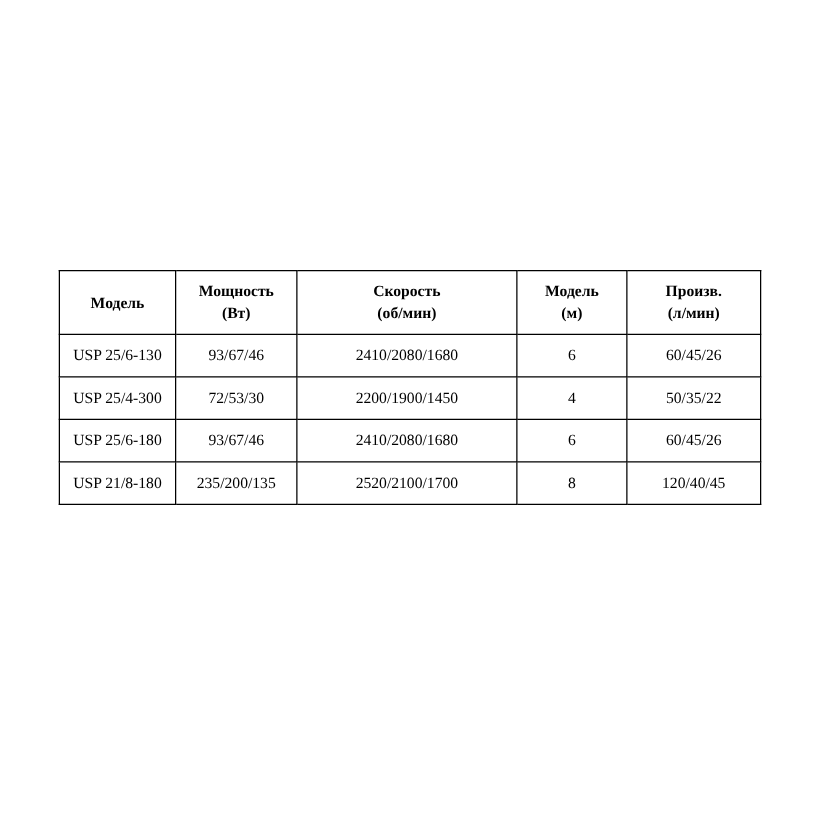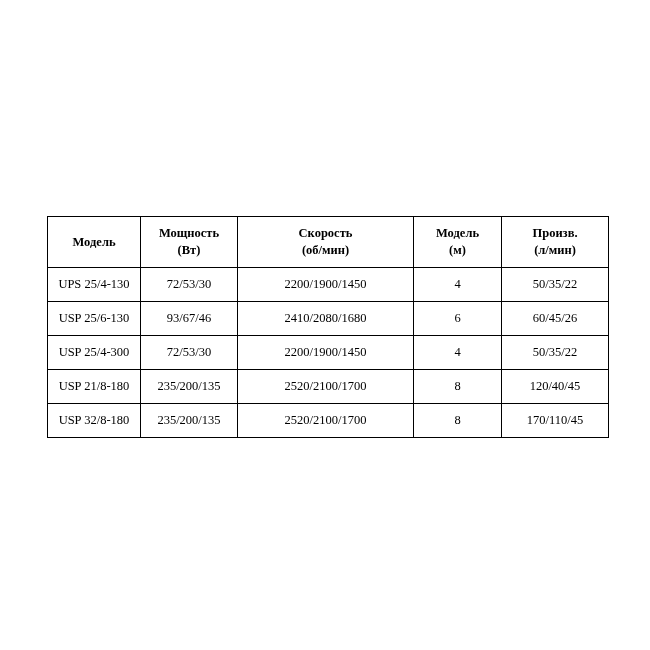--- a/index.html
+++ b/index.html
@@ -77,49 +77,42 @@
           <span class="hdr-line2">(м)</span>
         </th>
         <th class="col-flow">
           <span class="hdr-line1">Произв.</span>
           <span class="hdr-line2">(л/мин)</span>
         </th>
       </tr>
     </thead>
     <tbody>
       <tr>
-        <td>UPS 25/4-130</td>
-        <td>72/53/30</td>
-        <td>2200/1900/1450</td>
-        <td>4</td>
-        <td>50/35/22</td>
-      </tr>
-      <tr>
         <td>USP 25/6-130</td>
         <td>93/67/46</td>
         <td>2410/2080/1680</td>
         <td>6</td>
         <td>60/45/26</td>
       </tr>
       <tr>
         <td>USP 25/4-300</td>
         <td>72/53/30</td>
         <td>2200/1900/1450</td>
         <td>4</td>
         <td>50/35/22</td>
       </tr>
       <tr>
+        <td>USP 25/6-180</td>
+        <td>93/67/46</td>
+        <td>2410/2080/1680</td>
+        <td>6</td>
+        <td>60/45/26</td>
+      </tr>
+      <tr>
         <td>USP 21/8-180</td>
         <td>235/200/135</td>
         <td>2520/2100/1700</td>
         <td>8</td>
         <td>120/40/45</td>
       </tr>
-      <tr>
-        <td>USP 32/8-180</td>
-        <td>235/200/135</td>
-        <td>2520/2100/1700</td>
-        <td>8</td>
-        <td>170/110/45</td>
-      </tr>
     </tbody>
   </table>
 </div>
 
 </body></html>

